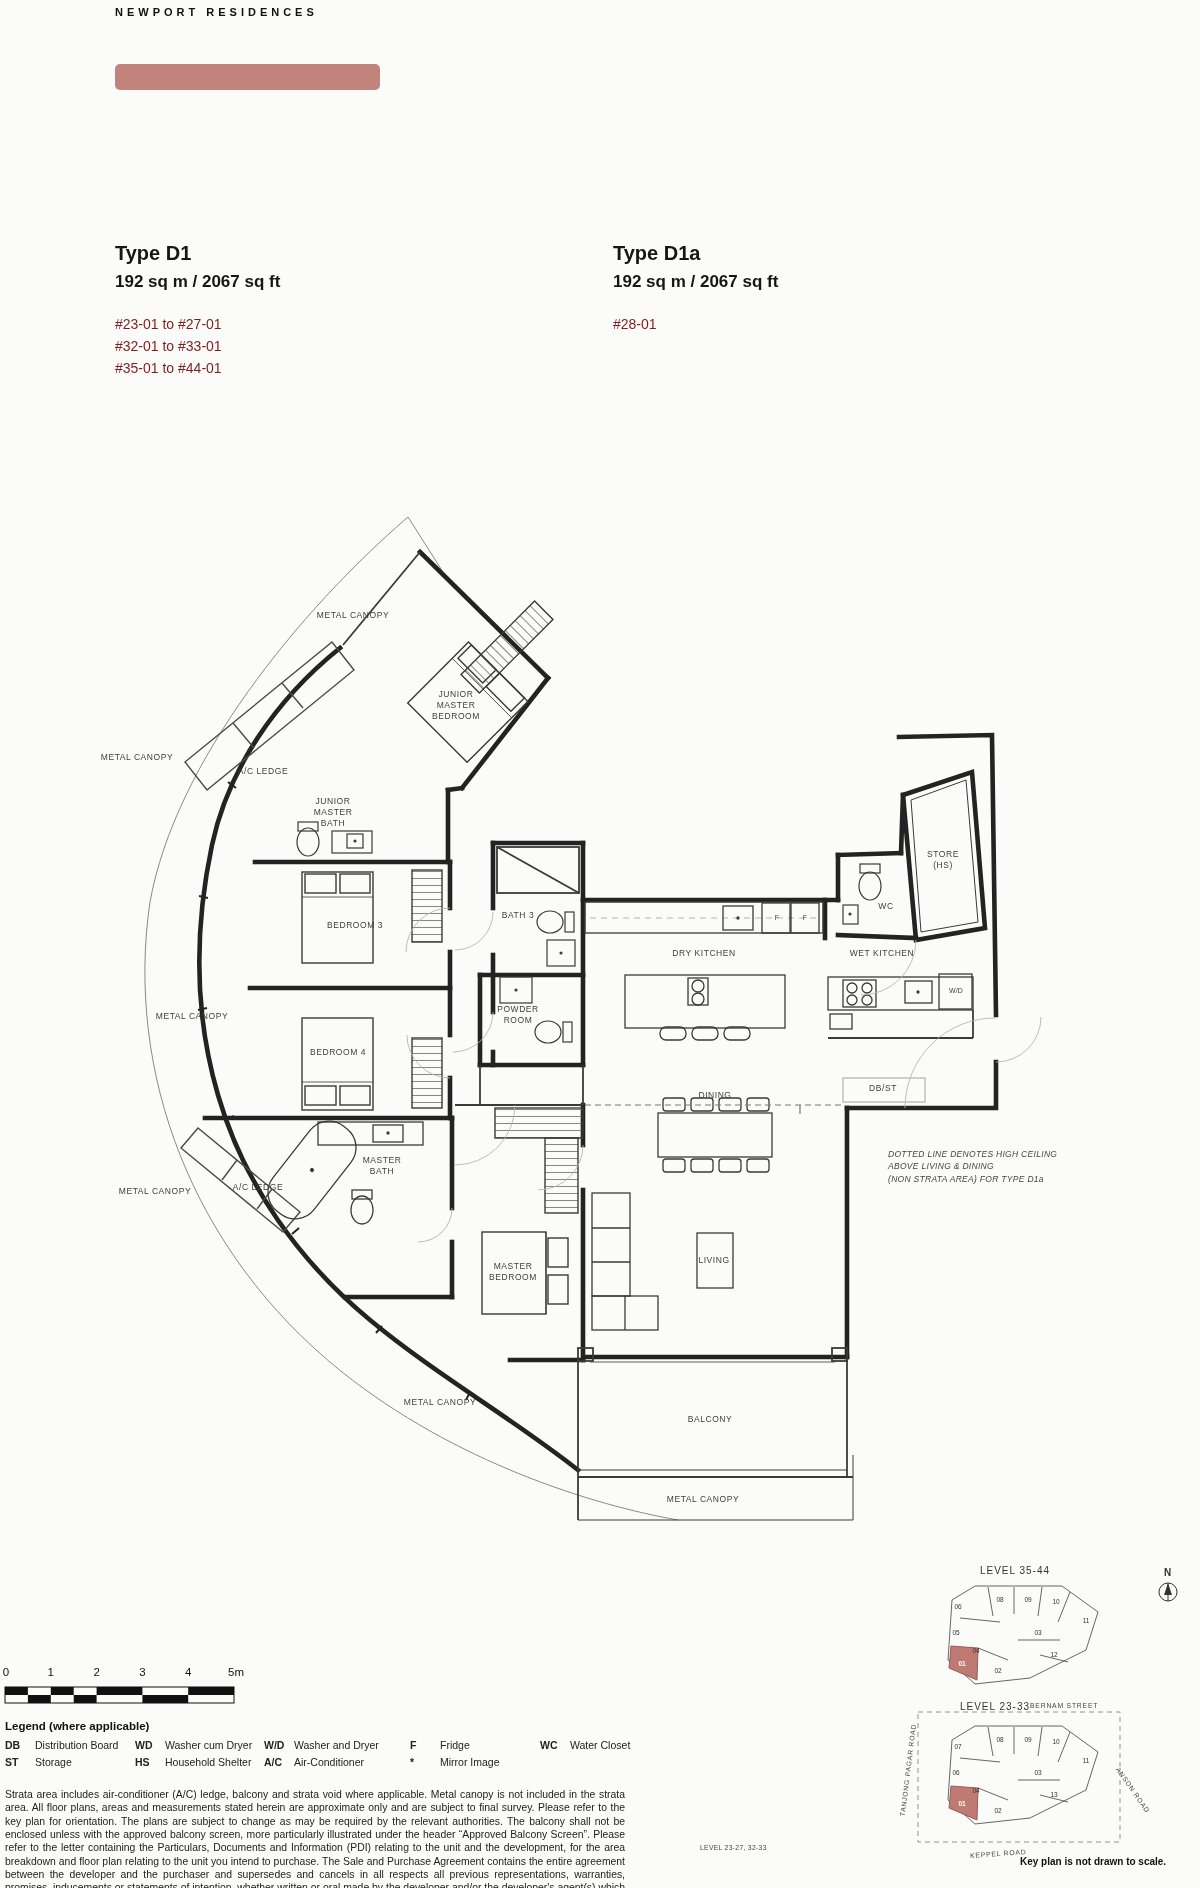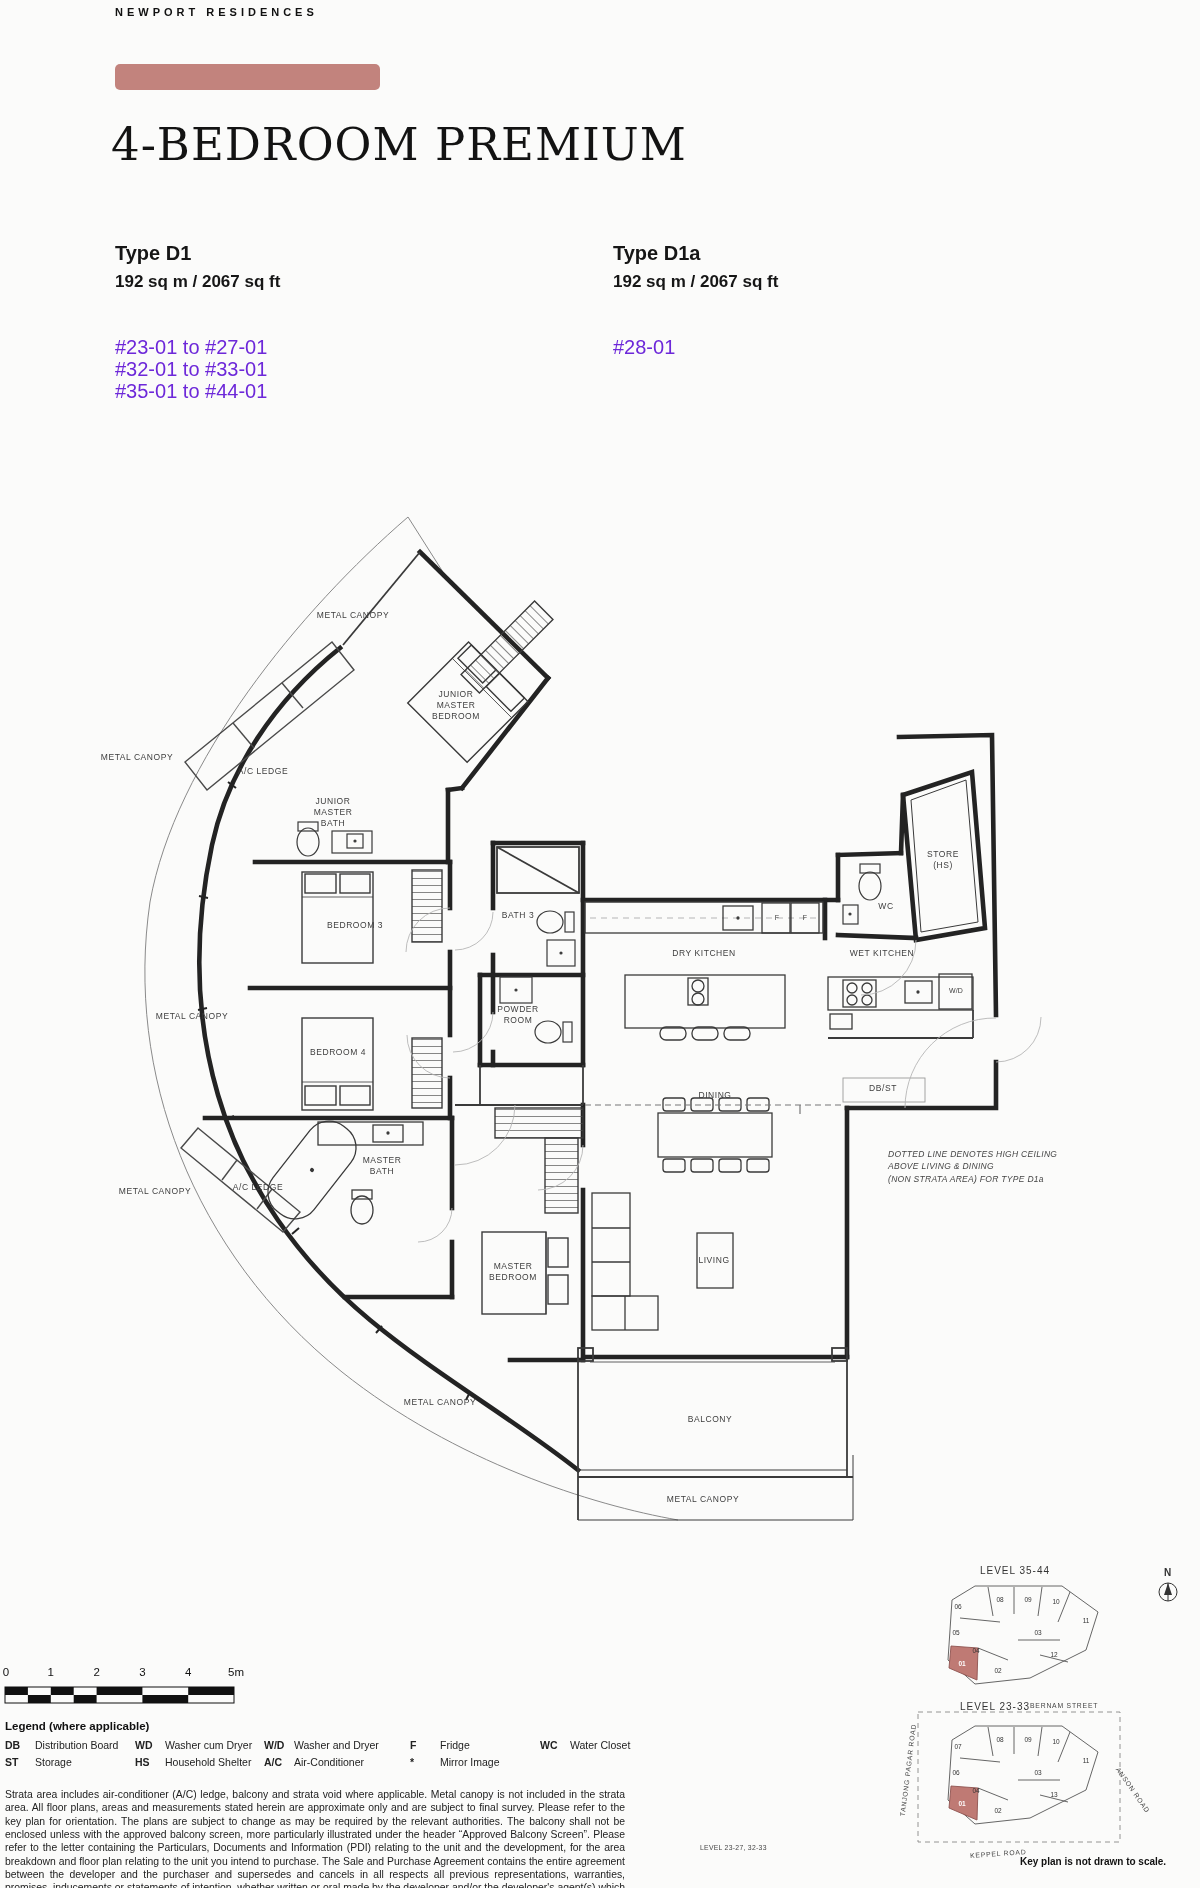--- a/index.html
+++ b/index.html
@@ -5,21 +5,21 @@
   html,body{margin:0;padding:0;background:#fbfbfa;}
   #page{position:relative;width:1200px;height:1888px;background:#fbfbfa;overflow:hidden;
         font-family:"Liberation Sans",sans-serif;color:#1c1c1c;padding-left:28px;}
   .abs{position:absolute;}
   .brand{top:6px;left:115px;font-size:11px;font-weight:bold;letter-spacing:4px;color:#111;}
   .bar{top:64px;left:115px;width:265px;height:26px;border-radius:5px;}
   .title{top:118px;left:111px;font-family:"DejaVu Serif","Liberation Serif",serif;
          font-size:45px;letter-spacing:1px;color:#131313;font-weight:400;}
   .type-name{font-size:20px;font-weight:bold;color:#161616;}
   .type-area{font-size:17px;font-weight:bold;color:#161616;margin-top:7px;}
-  .type-units{font-size:20px;color:#6d28d9;margin-top:44px;line-height:22px;white-space:pre-line;}
+  .type-units{font-size:14px;color:#7f1d1d;margin-top:21px;line-height:22px;white-space:pre-line;}
   .pl{position:absolute;transform:translate(-50%,-50%);font-size:8.5px;letter-spacing:.55px;
       color:#3d3d3d;text-align:center;white-space:pre-line;line-height:1.3;}
   .pl.tiny{font-size:7px;letter-spacing:.2px;}
   .ann{position:absolute;font-size:8.5px;letter-spacing:.3px;color:#444;text-align:left;
        white-space:pre-line;line-height:1.45;font-style:italic;}
   .tick{position:absolute;transform:translateX(-50%);font-size:11.5px;color:#111;}
   .lg-title{position:absolute;font-size:11.5px;font-weight:bold;color:#111;}
   .lg-item{position:absolute;font-size:10.5px;color:#222;}
   .lg-item b{display:inline-block;width:30px;font-weight:bold;}
   .disc{position:absolute;font-size:10.4px;line-height:1.28;color:#222;text-align:justify;}
@@ -30,21 +30,20 @@
   .note{position:absolute;font-size:10px;color:#111;font-weight:bold;}
   svg{position:absolute;overflow:visible;}
 </style>
 </head>
 <body>
 
 <div id="page">
 
   <div class="abs brand">NEWPORT RESIDENCES</div>
   <div class="abs bar" id="accent-bar" style="background: rgb(194, 131, 125);"></div>
-  <div class="abs title">4-BEDROOM PREMIUM</div>
 
   <div class="abs" style="left:115px;top:242px;">
     <div class="type-name">Type D1</div>
     <div class="type-area">192 sq m / 2067 sq ft</div>
     <div class="type-units">#23-01 to #27-01
 #32-01 to #33-01
 #35-01 to #44-01</div>
   </div>
   <div class="abs" style="left:613px;top:242px;">
     <div class="type-name">Type D1a</div>

